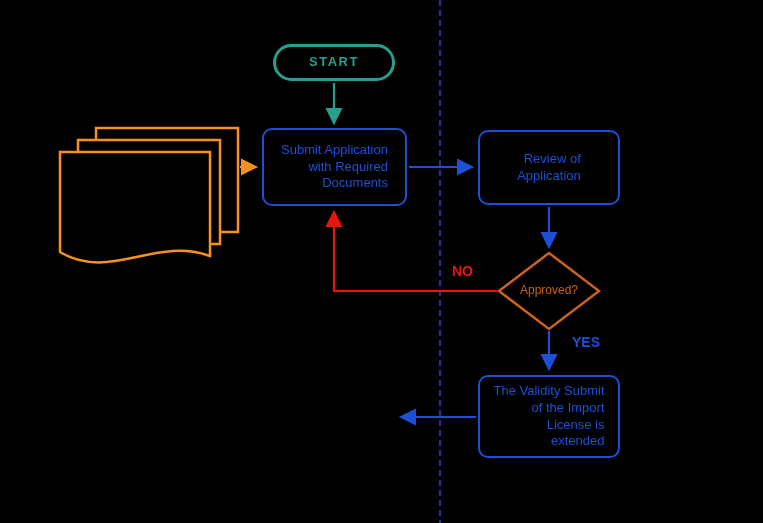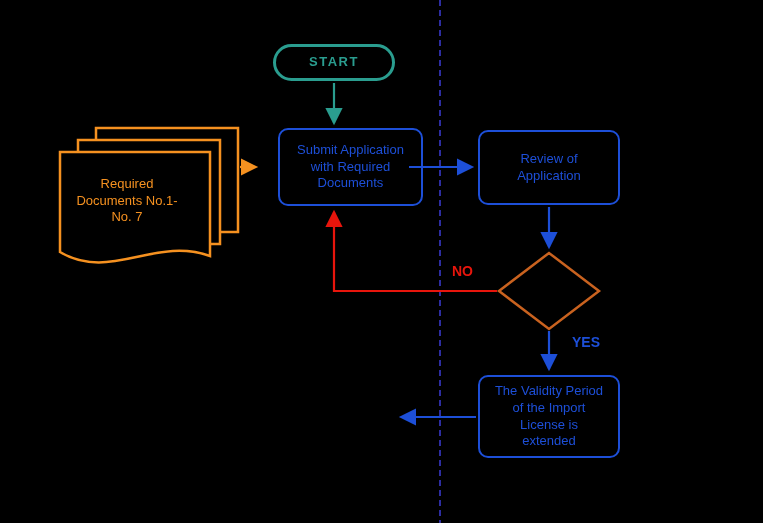--- a/index.html
+++ b/index.html
@@ -7,21 +7,21 @@
     width: 763px; height: 523px;
     background: var(--background, #000000);
     overflow: hidden;
     font-family: "Liberation Sans", "DejaVu Sans", sans-serif;
   }
   .stage { position: relative; width: 763px; height: 523px; }
   .layer { position: absolute; left: 0; top: 0; }
   .node {
     position: absolute;
     display: flex; align-items: center; justify-content: center;
-    text-align: center;
+    text-align: right;
     white-space: pre-line;
     line-height: 1.28;
   }
   .pill {
     border: 3px solid var(--teal, #2a9d8f);
     border-radius: 19px;
     color: var(--teal, #2a9d8f);
     font-weight: bold;
     font-size: 13px;
     letter-spacing: 1.5px;
@@ -33,21 +33,21 @@
     font-size: 13px;
   }
   .doc-label { color: var(--orange, #f59120); font-size: 13px; }
   .decision-label { color: var(--decision_orange, #c9621f); font-size: 12px; }
   .branch-label { position: absolute; font-weight: bold; font-size: 14px; text-align: center; }
   .no-label  { color: var(--red, #e8150c); }
   .yes-label { color: var(--blue, #1d4fd8); }
 
   
   #start-node    { left: 273px; top: 44px;  width: 122px; height: 37px; }
-  #submit-node   { left: 262px; top: 128px; width: 145px; height: 78px; margin-left: 16px; }
+  #submit-node   { left: 262px; top: 128px; width: 145px; height: 78px; }
   #review-node   { left: 478px; top: 130px; width: 142px; height: 75px; }
   #validity-node { left: 478px; top: 375px; width: 142px; height: 83px; }
   #end-node      { left: 276px; top: 398px; width: 119px; height: 37px; }
   #doc-label     { left: 52px;  top: 170px; width: 150px; height: 62px; }
   #decision-text { left: 499px; top: 280px; width: 100px; height: 22px; }
   #no-label      { left: 452px; top: 263px; }
   #yes-label     { left: 556px; top: 334px; margin-left: 16px; }
 </style>
 </head>
 <body>
@@ -89,28 +89,26 @@
 
   <div class="node pill" id="start-node">START</div>
 
   <div class="node process" id="submit-node">Submit Application
 with Required
 Documents</div>
 
   <div class="node process" id="review-node">Review of
 Application</div>
 
-  <div class="node doc-label" id="doc-label">Required
-Documents No.1-
-No. 7</div>
 
+  <div class="node decision-label" id="decision-text">Approved?</div>
 
   <div class="branch-label no-label" id="no-label">NO</div>
 
   <div class="branch-label yes-label" id="yes-label">YES</div>
 
-  <div class="node process" id="validity-node">The Validity Period
+  <div class="node process" id="validity-node">The Validity Submit
 of the Import
 License is
 extended</div>
 
 
 </div>
 
 </body></html>

